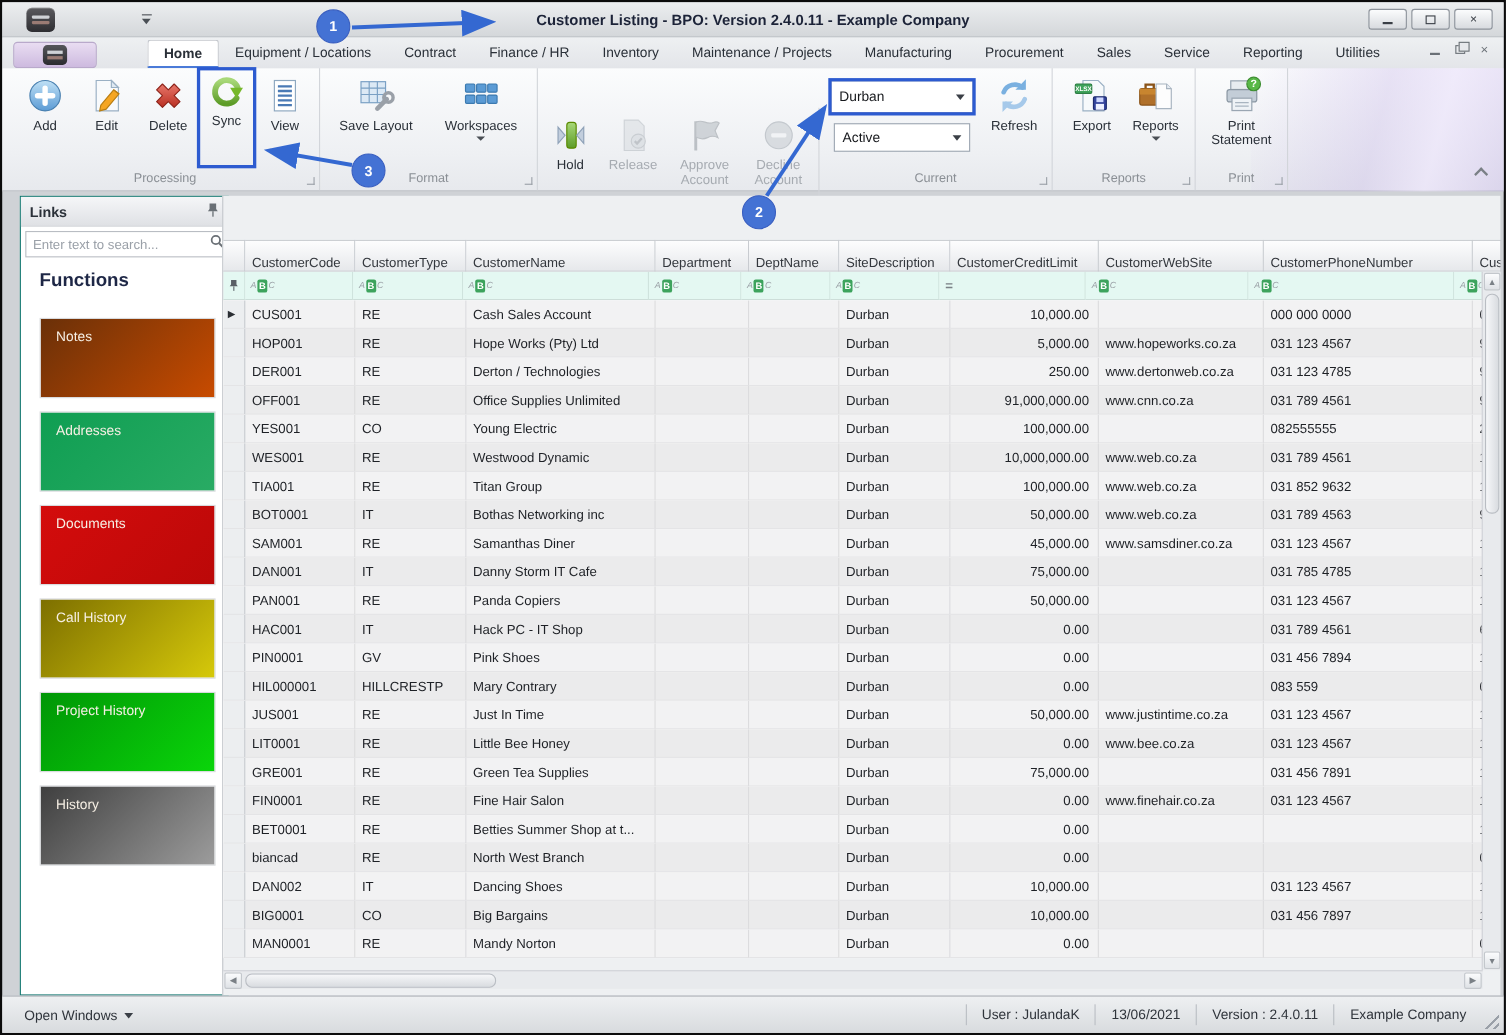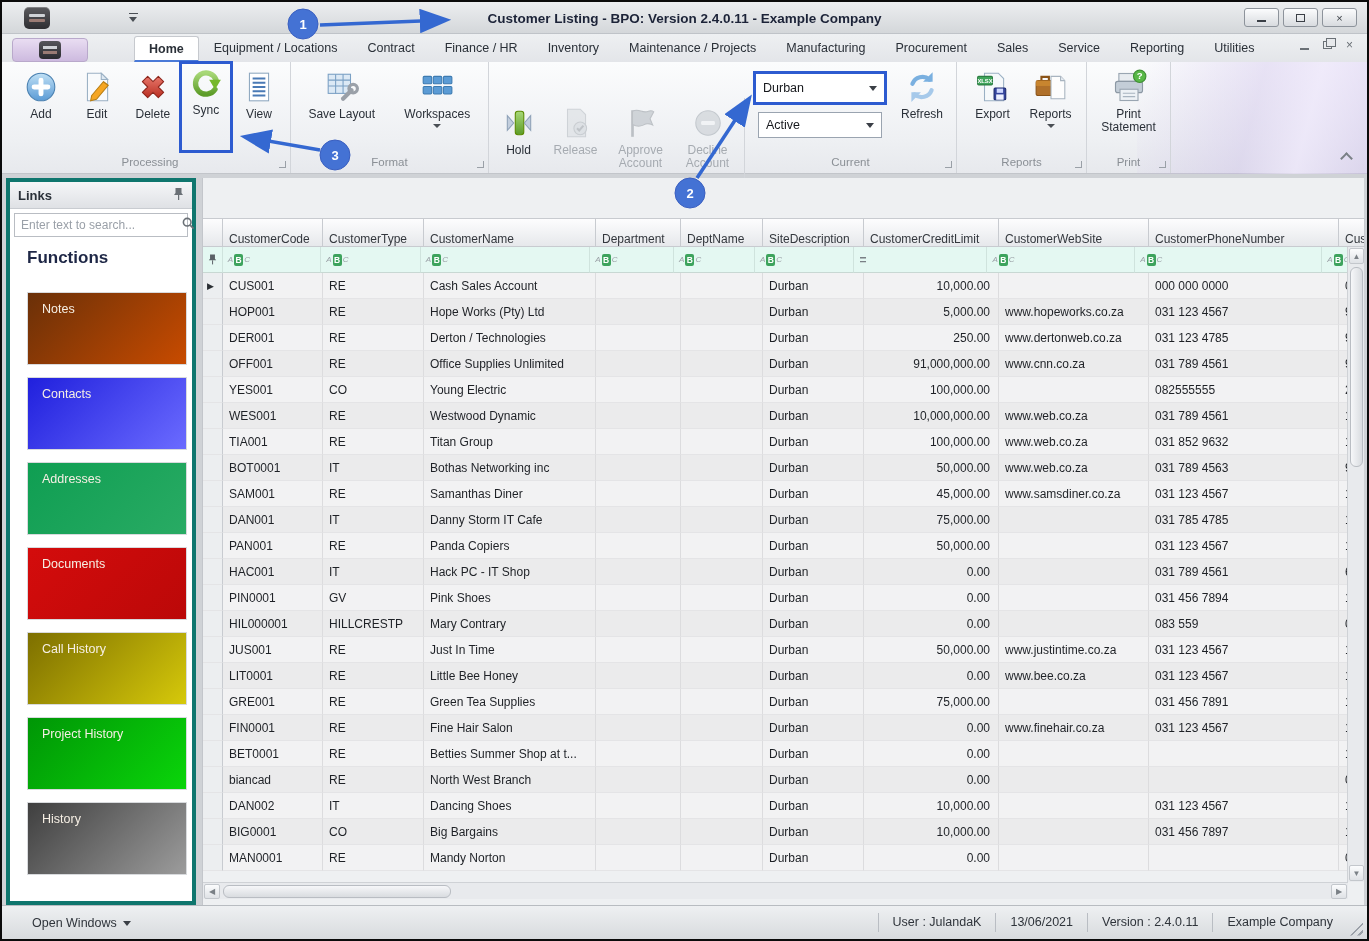--- a/index.html
+++ b/index.html
@@ -59,21 +59,21 @@
   .rbtn.wide{width:94px;}
   .ddtri{margin-top:3px;border-left:4px solid transparent;border-right:4px solid transparent;border-top:4.5px solid #4a4f55;}
   .anno-border{outline:3px solid #2d5bd0;outline-offset:-1px;}
   .sync-wrap{border:3px solid #2d5bd0;margin:-3px;padding:0;}
   .combo{background:#fff;border:1px solid #9aa4b0;height:26px;display:flex;align-items:center;
     font-size:12.5px;color:#16181c;padding-left:7px;position:relative;}
   .combo .carrow{position:absolute;right:7px;top:10px;border-left:4.5px solid transparent;border-right:4.5px solid transparent;border-top:5.5px solid #3a3f46;}
   .collapse-chevron{position:absolute;right:16px;bottom:10px;width:9px;height:9px;border-left:2px solid #7a8086;border-top:2px solid #7a8086;transform:rotate(45deg);}
 
   
-  .sidepanel{position:absolute;left:4px;top:176px;width:190px;height:727px;background:#fff;border:4px solid #0f766e;}
+  .sidepanel{position:absolute;left:16px;top:176px;width:190px;height:727px;background:#fff;border:1px solid #0f766e;}
   .side-header{position:absolute;left:0;top:0;right:0;height:27px;background:linear-gradient(#f5f6f8,#dfe1e5);
     border-bottom:1px solid #c9ccd1;display:flex;align-items:center;padding:0 8px;font-size:13px;font-weight:bold;color:#2a3038;}
   .pin-icon{margin-left:auto;}
   .side-search{position:absolute;left:4px;top:31px;right:4px;height:24px;border:1px solid #b9bdc3;background:#fff;
     display:flex;align-items:center;}
   .side-search input{flex:1;border:0;outline:0;font-size:12px;color:#14532d;padding:0 6px;font-family:inherit;background:transparent;}
   .side-search input::placeholder{color:#9aa0a8;}
   .search-icon{margin-right:6px;}
   .functions-heading{position:absolute;left:17px;top:66px;font-size:17px;font-weight:bold;color:#1e2746;}
   .tiles{position:absolute;left:17px;top:110px;width:160px;display:flex;flex-direction:column;gap:12px;}
@@ -135,21 +135,21 @@
   .hscroll .sbtn{position:absolute;top:1px;width:16px;height:15px;display:flex;align-items:center;justify-content:center;
     font-size:8px;color:#7a8086;background:linear-gradient(#fbfcfd,#dfe2e6);border:1px solid #c3c7cc;border-radius:2px;}
   .hscroll .left{left:1px;}
   .hscroll .right{right:1px;}
   .hthumb{position:absolute;left:20px;top:2px;width:228px;height:13px;background:linear-gradient(#f6f7f9,#d9dce0);
     border:1px solid #b9bdc3;border-radius:6px;}
 
   
   .statusbar{position:absolute;left:0;bottom:0;width:100%;height:34px;background:linear-gradient(#eef0f2,#d8dbde);
     border-top:1px solid #b8bcc1;display:flex;align-items:center;font-size:12.5px;color:#2f343b;}
-  .open-windows{margin-left:30px;display:flex;align-items:center;gap:6px;}
+  .open-windows{margin-left:20px;display:flex;align-items:center;gap:6px;}
   .ow-tri{border-left:4.5px solid transparent;border-right:4.5px solid transparent;border-top:5px solid #3a3f46;margin-top:2px;}
   .status-right{margin-left:auto;display:flex;align-items:center;height:100%;}
   .sitem{padding:0 14px;display:flex;align-items:center;height:60%;border-left:1px solid #b9bdc3;}
   .grip{width:14px;height:14px;margin:12px 4px 0 2px;
     background:repeating-linear-gradient(135deg,#9aa0a8 0 2px,transparent 2px 5px);
     clip-path:polygon(100% 0,100% 100%,0 100%);}
 
   
   .anno-layer{position:absolute;inset:0;pointer-events:none;z-index:60;}
 </style>
@@ -465,23 +465,20 @@
           </svg>
       </span>
     </div>
     <div class="functions-heading">Functions</div>
     <div class="tiles">
 
         <div class="tile" style="background: linear-gradient(135deg, rgb(106, 48, 8), rgb(200, 75, 0));">
           <span class="tile-label">Notes</span>
         </div>
 
-        <div class="tile" style="background: linear-gradient(135deg, rgb(32, 32, 221), rgb(107, 107, 255));">
-          <span class="tile-label">Contacts</span>
-        </div>
 
         <div class="tile" style="background: linear-gradient(135deg, rgb(15, 158, 82), rgb(41, 171, 100));">
           <span class="tile-label">Addresses</span>
         </div>
 
         <div class="tile" style="background: linear-gradient(135deg, rgb(212, 12, 12), rgb(187, 8, 8));">
           <span class="tile-label">Documents</span>
         </div>
 
         <div class="tile" style="background: linear-gradient(135deg, rgb(125, 111, 0), rgb(214, 201, 10));">

